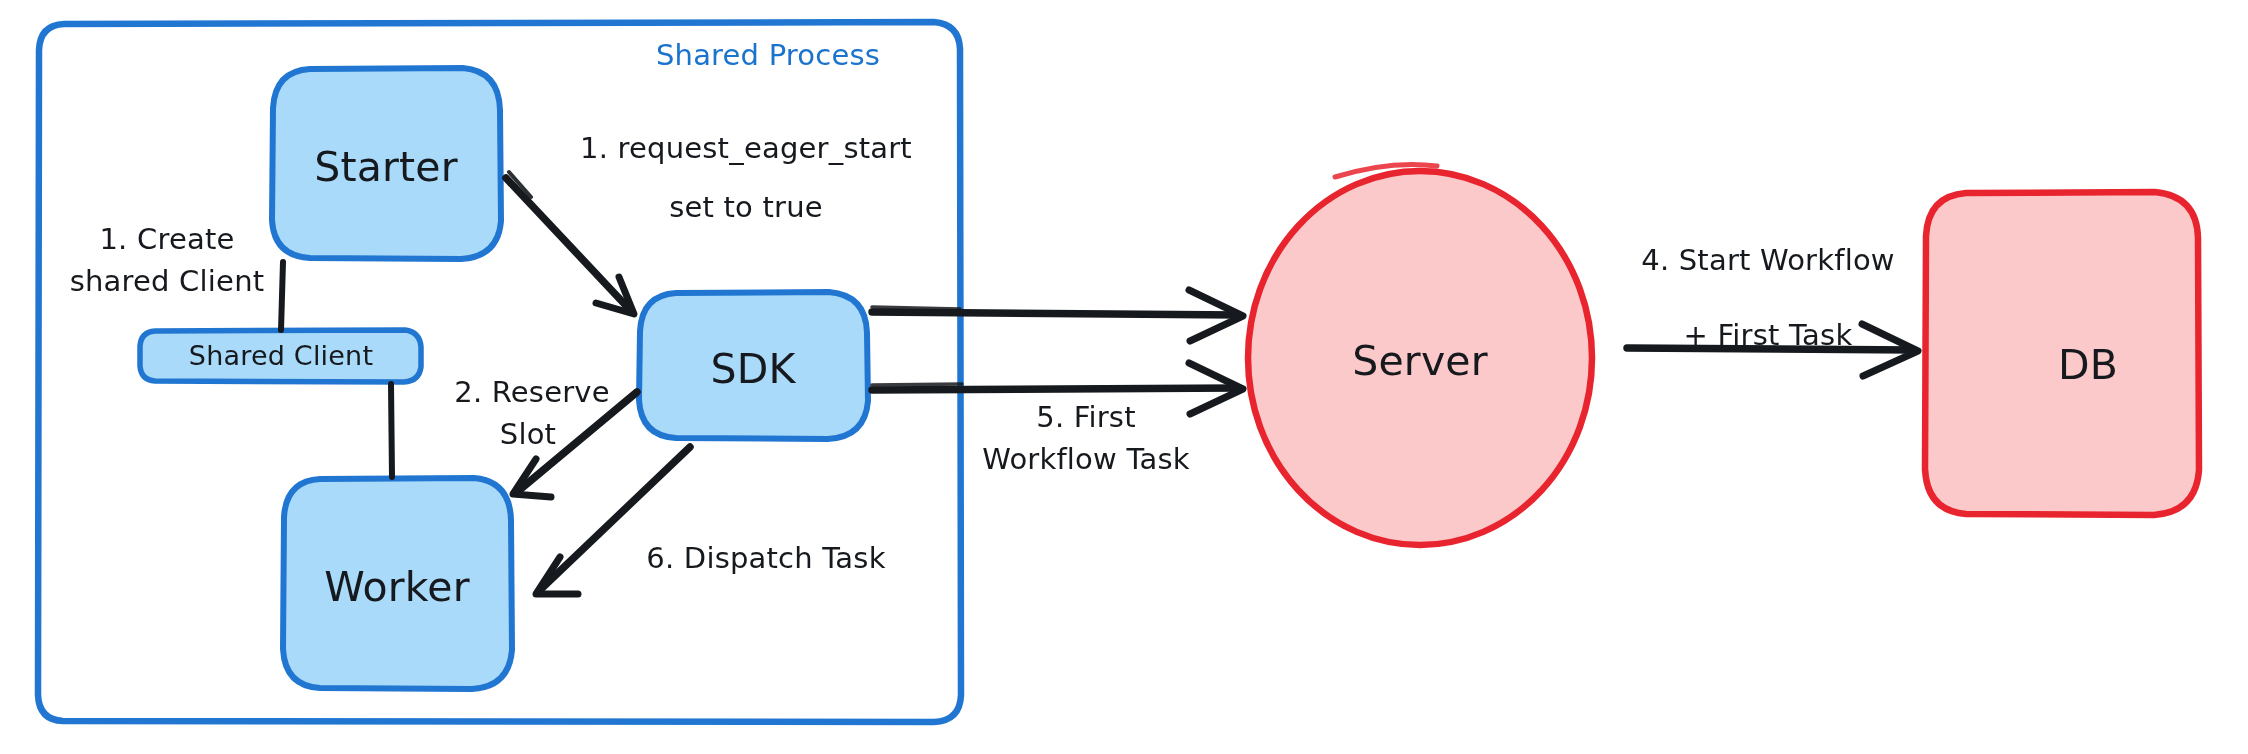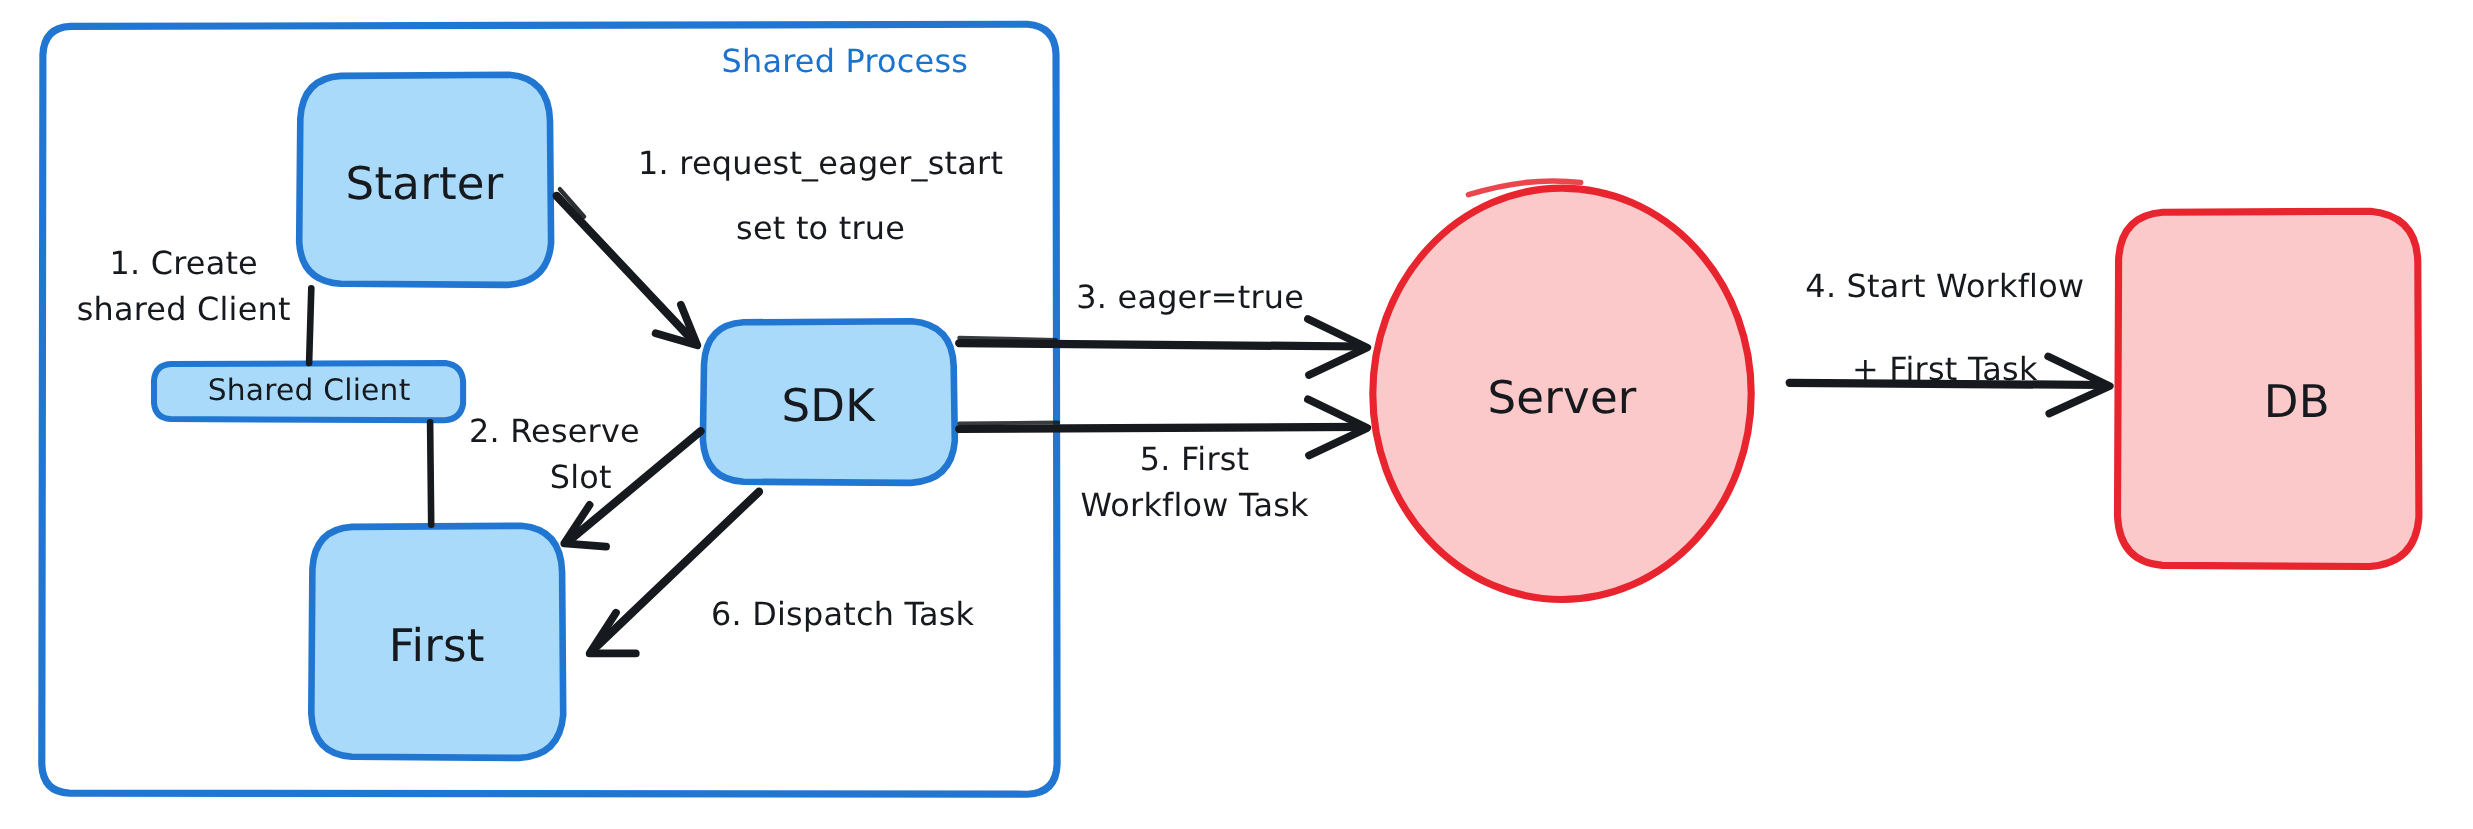--- a/index.html
+++ b/index.html
@@ -106,38 +106,37 @@
     </g>
 
   </svg>
 
   <div class="lbl group-title ctr" style="left:768px;top:38px;">Shared Process</div>
 
   <div class="lbl node-title ctr" style="left:386px;top:143px;">Starter</div>
 
   <div class="lbl node-title small ctr" style="left:281px;top:340px;">Shared Client</div>
 
-  <div class="lbl node-title ctr" style="left:397px;top:563px;">First</div>
+  <div class="lbl node-title ctr" style="left:397px;top:563px;">Worker</div>
 
   <div class="lbl node-title ctr" style="left:753px;top:345px;">SDK</div>
 
   <div class="lbl node-title ctr" style="left:1420px;top:337px;">Server</div>
 
   <div class="lbl node-title ctr" style="left:2062px;top:341px;margin-left:26px;">DB</div>
 
   <div class="lbl edge-lbl ctr" style="left:167px;top:222px;">1. Create</div>
   <div class="lbl edge-lbl ctr" style="left:167px;top:264px;">shared Client</div>
 
   <div class="lbl edge-lbl ctr" style="left:746px;top:131px;">1. request_eager_start</div>
   <div class="lbl edge-lbl ctr" style="left:746px;top:190px;">set to true</div>
 
-  <div class="lbl edge-lbl ctr" style="left:504px;top:375px;">2. Reserve</div>
+  <div class="lbl edge-lbl ctr" style="left:532px;top:375px;">2. Reserve</div>
   <div class="lbl edge-lbl ctr" style="left:528px;top:417px;">Slot</div>
 
-  <div class="lbl edge-lbl ctr" style="left:1082px;top:253px;">3. eager=true</div>
 
   <div class="lbl edge-lbl ctr" style="left:1768px;top:243px;">4. Start Workflow</div>
   <div class="lbl edge-lbl ctr" style="left:1768px;top:285px;margin-top:33px;">+ First Task</div>
 
   <div class="lbl edge-lbl ctr" style="left:1086px;top:400px;">5. First</div>
   <div class="lbl edge-lbl ctr" style="left:1086px;top:442px;">Workflow Task</div>
 
   <div class="lbl edge-lbl ctr" style="left:766px;top:541px;">6. Dispatch Task</div>
 
 </div>

